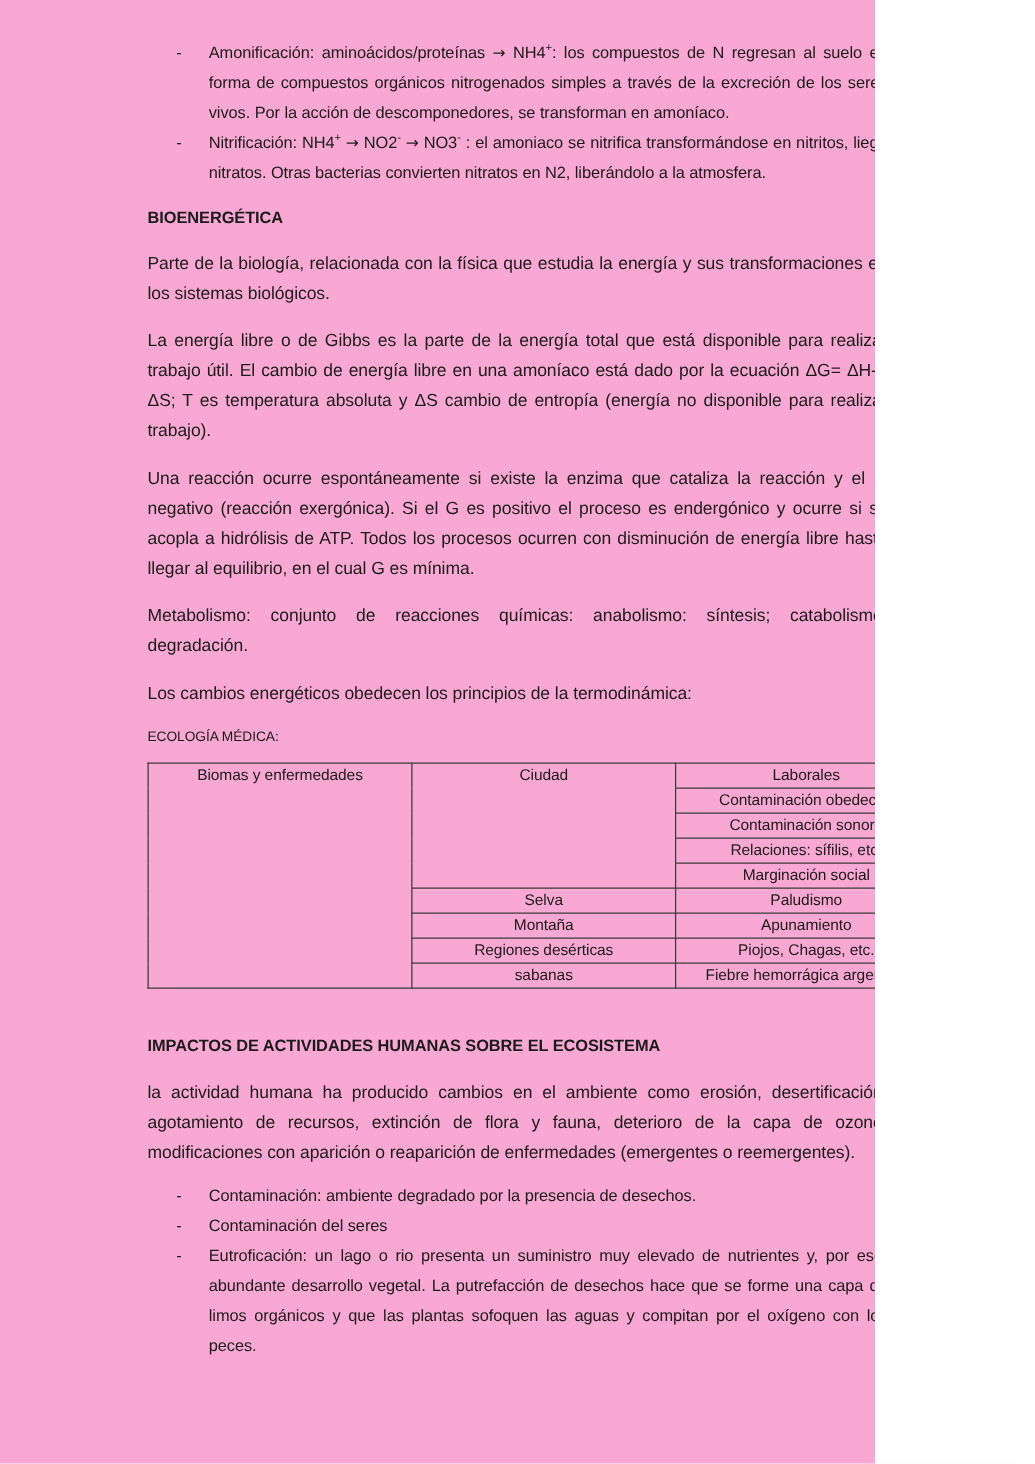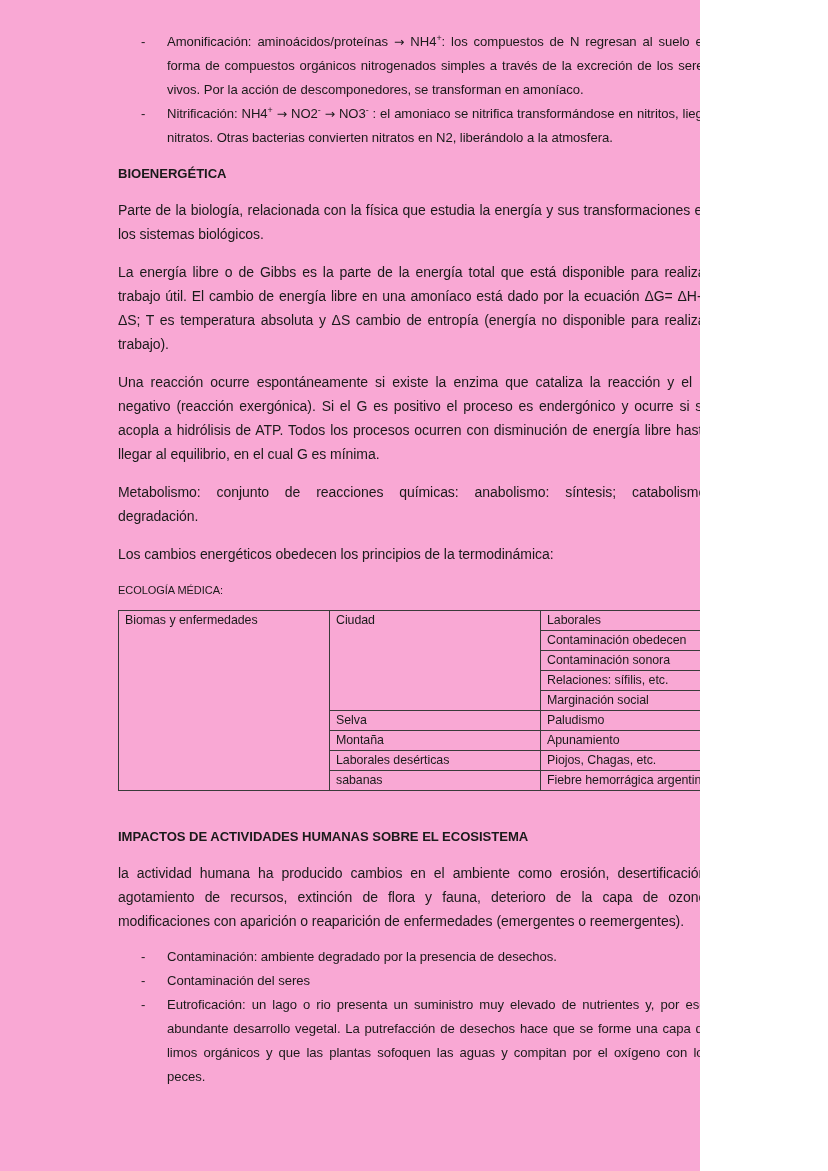--- a/index.html
+++ b/index.html
@@ -77,20 +77,21 @@
   .arrow { font-family: "DejaVu Sans", sans-serif; font-size: 0.95em; }
 
   
   .tbl-wrap {
     margin: 6px 0 34px 0;
   }
   table.biomas {
     border-collapse: collapse;
     width: 592px;
     table-layout: fixed;
+    text-align: center;
   }
   table.biomas td {
     border: 1px solid #3a3a3a;
     font-size: 12.4px;
     line-height: 16px;
     padding: 1px 6px 2px 6px;
     vertical-align: top;
     height: 16px;
     letter-spacing: -0.05px;
   }
@@ -145,21 +146,21 @@
           </tr>
           <tr>
             <td class="col-b">Selva</td>
             <td class="col-c">Paludismo</td>
           </tr>
           <tr>
             <td class="col-b">Montaña</td>
             <td class="col-c">Apunamiento</td>
           </tr>
           <tr>
-            <td class="col-b">Laborales desérticas</td>
+            <td class="col-b">Regiones desérticas</td>
             <td class="col-c">Piojos, Chagas, etc.</td>
           </tr>
           <tr>
             <td class="col-b">sabanas</td>
             <td class="col-c">Fiebre hemorrágica argentina</td>
           </tr>
         </tbody>
       </table>
     </div>
 

